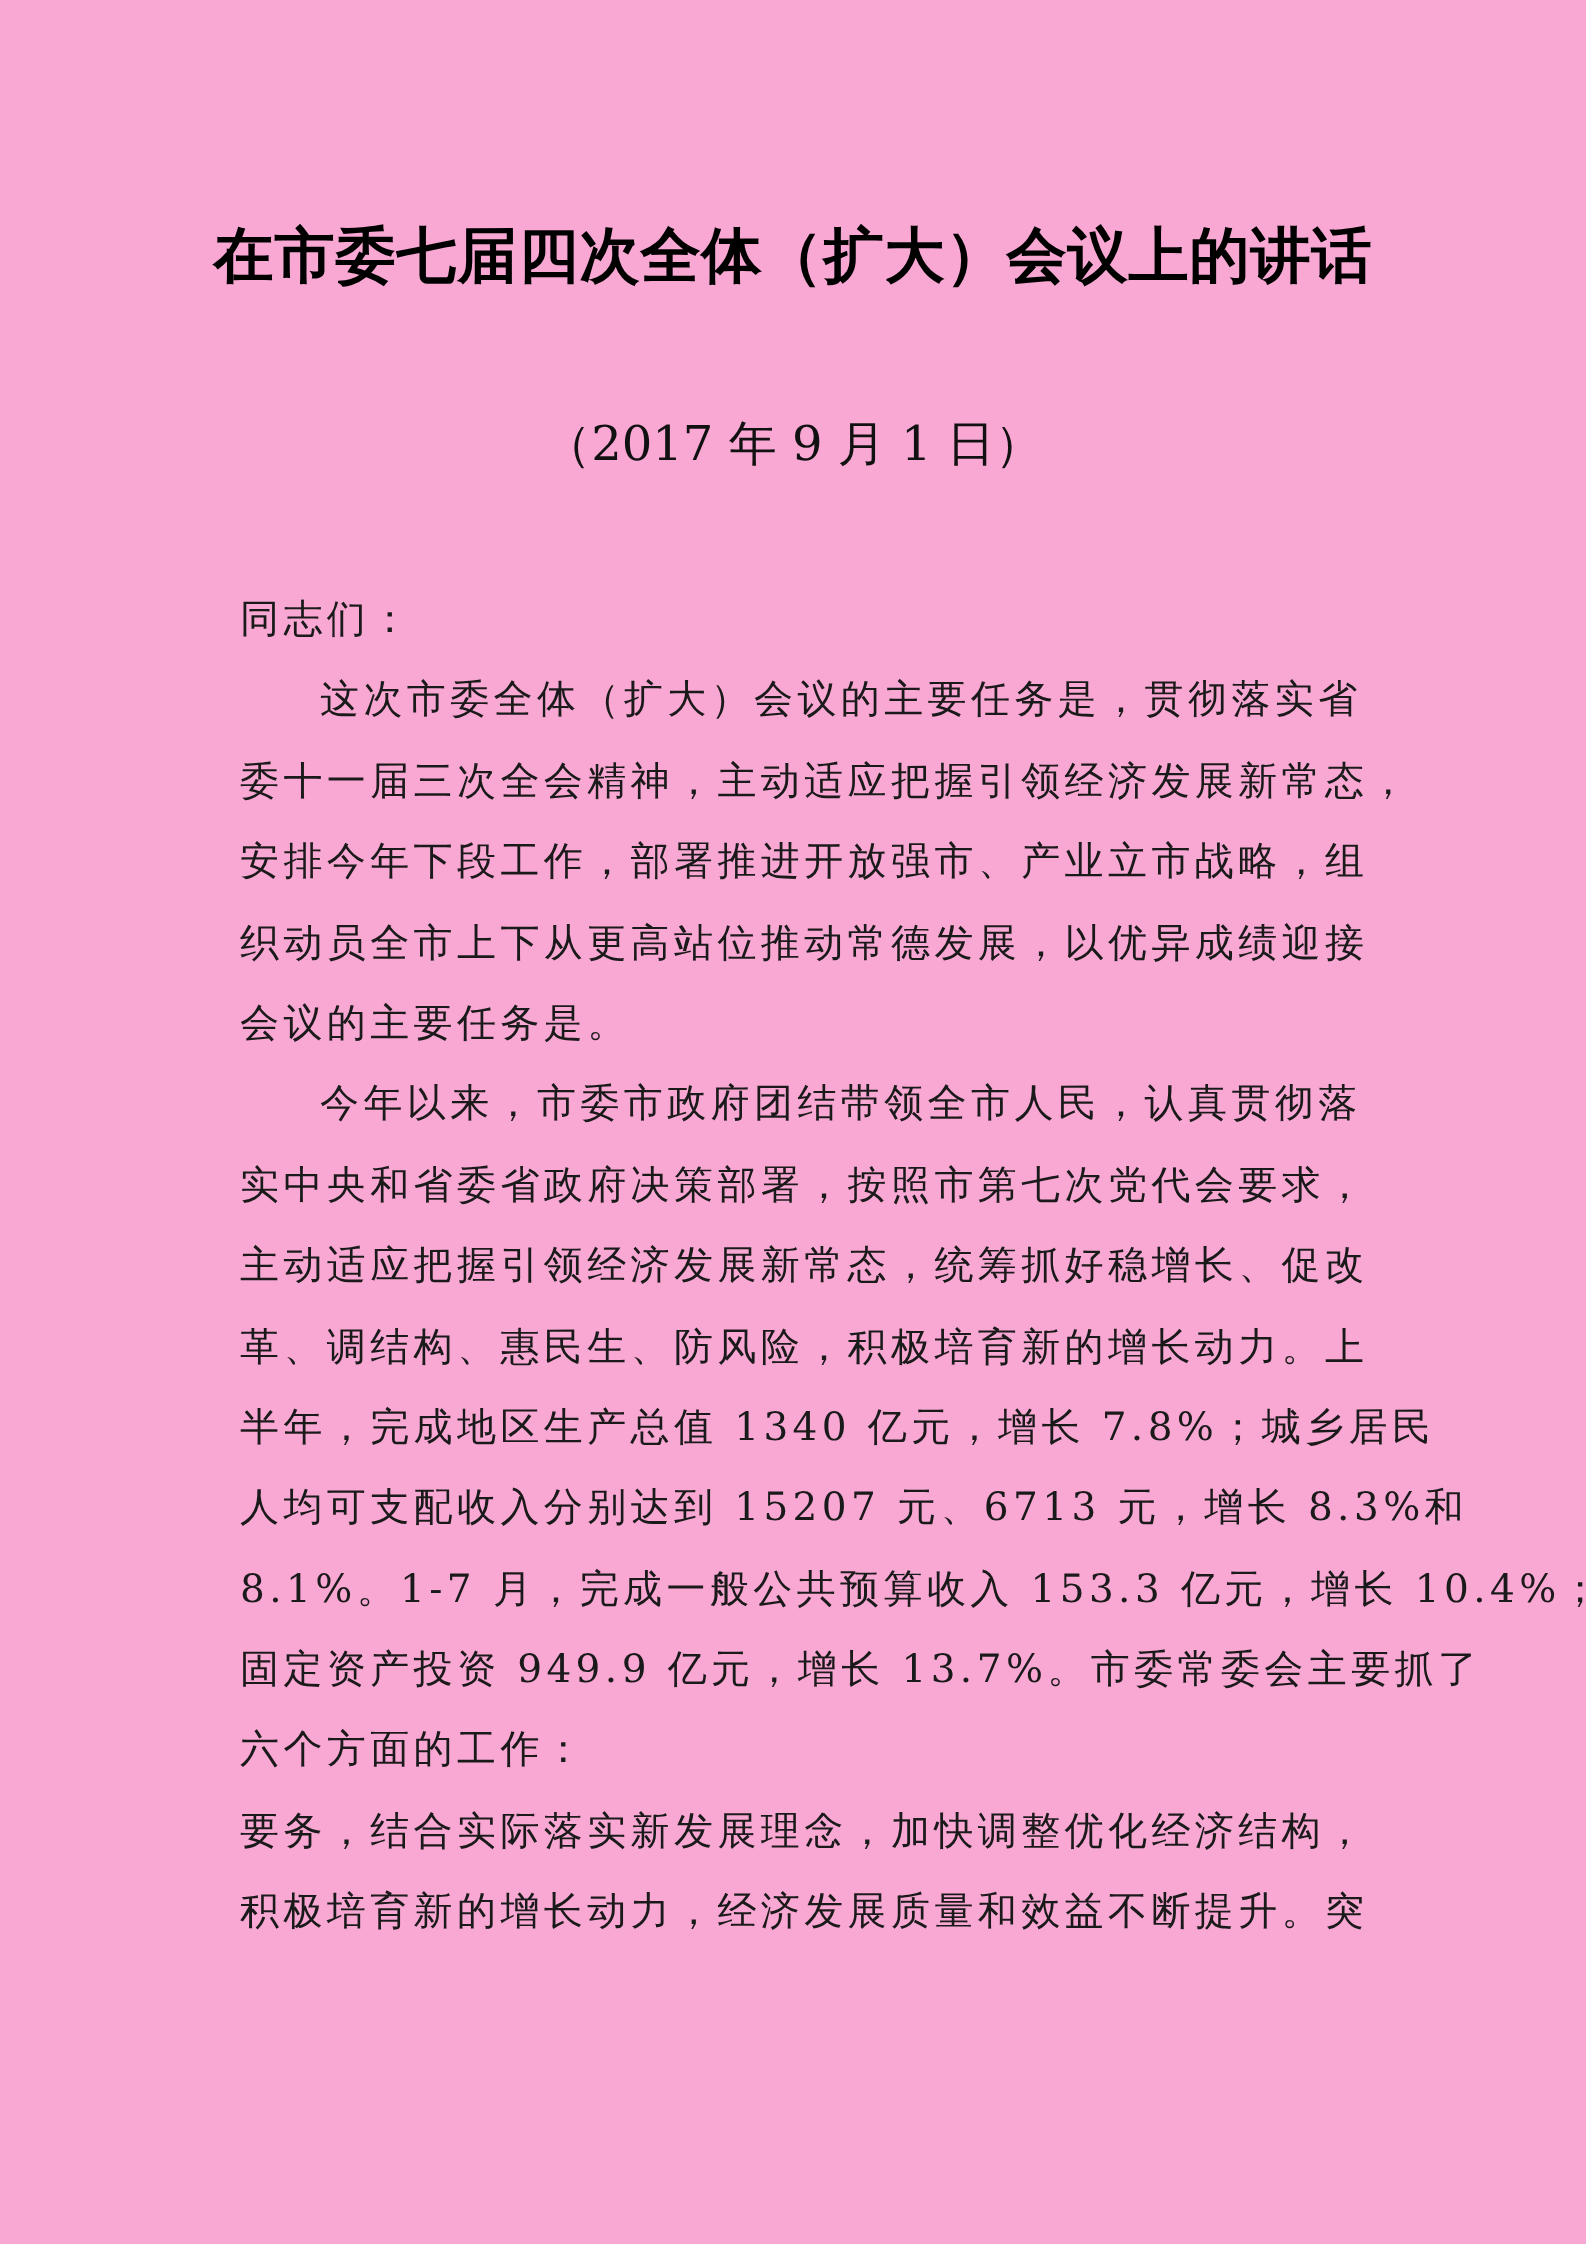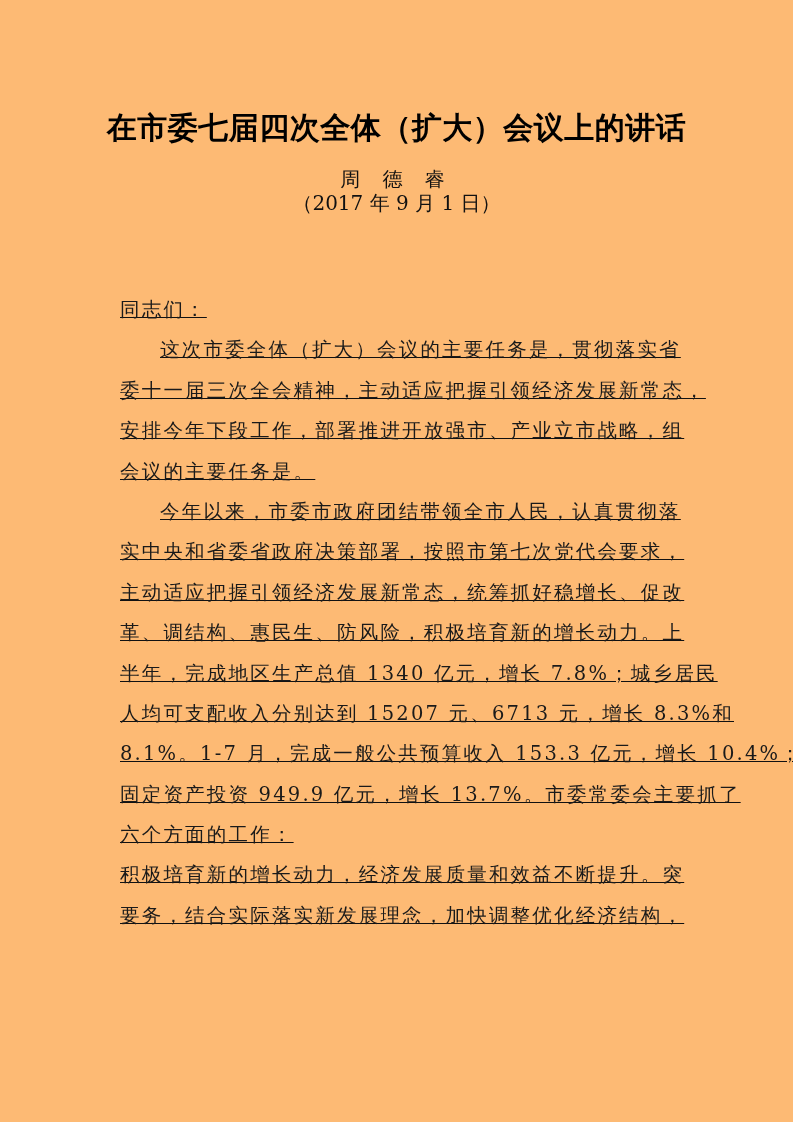--- a/index.html
+++ b/index.html
@@ -13,21 +13,21 @@
       position: relative;
       overflow: hidden;
       font-family: "DejaVu Serif", "Liberation Serif", serif;
       color: #111111;
     }
     .page {
       position: absolute;
       left: 0; top: 0;
       width: 793px;
       height: 1122px;
-      background: #fdba74;
+      background: #f9a8d4;
     }
     .title {
       position: absolute;
       left: 0; right: 0;
       top: 108px;
       text-align: center;
       font-family: "DejaVu Sans", "Liberation Sans", sans-serif;
       font-weight: bold;
       font-size: 30px;
       letter-spacing: 0.5px;
@@ -39,31 +39,30 @@
       left: 0; right: 0;
       top: 166px;
       text-align: center;
       font-size: 20px;
       letter-spacing: 8px;
       color: #111;
     }
     .date {
       position: absolute;
       left: 0; right: 0;
-      top: 190px;
+      top: 206px;
       text-align: center;
-      font-size: 20px;
+      font-size: 24px;
       color: #111;
     }
     .body-lines {
       position: absolute;
       left: 120px;
       top: 290px;
       width: 560px;
-      text-decoration: underline;
     }
     .line {
       height: 40.4px;
       line-height: 40.4px;
       font-size: 19.5px;
       white-space: nowrap;
       letter-spacing: 2.2px;
       text-align: justify;
       text-align-last: justify;
       color: #1a1a1a;
@@ -73,43 +72,43 @@
     }
     .line.indent {
       padding-left: 40px;
     }
   </style>
 </head>
 <body>
 
 <div class="page">
   <h1 class="title">在市委七届四次全体（扩大）会议上的讲话</h1>
-  <div class="author">周 德 睿</div>
   <div class="date">（2017 年 9 月 1 日）</div>
 
   <div class="body-lines">
     <div class="line last">同志们：</div>
 
     <div>
       <div class="line indent">这次市委全体（扩大）会议的主要任务是，贯彻落实省</div>
       <div class="line">委十一届三次全会精神，主动适应把握引领经济发展新常态，</div>
       <div class="line">安排今年下段工作，部署推进开放强市、产业立市战略，组</div>
+      <div class="line">织动员全市上下从更高站位推动常德发展，以优异成绩迎接</div>
       <div class="line last">会议的主要任务是。</div>
     </div>
 
     <div>
       <div class="line indent">今年以来，市委市政府团结带领全市人民，认真贯彻落</div>
       <div class="line">实中央和省委省政府决策部署，按照市第七次党代会要求，</div>
       <div class="line">主动适应把握引领经济发展新常态，统筹抓好稳增长、促改</div>
       <div class="line">革、调结构、惠民生、防风险，积极培育新的增长动力。上</div>
       <div class="line">半年，完成地区生产总值 1340 亿元，增长 7.8%；城乡居民</div>
       <div class="line">人均可支配收入分别达到 15207 元、6713 元，增长 8.3%和</div>
       <div class="line">8.1%。1-7 月，完成一般公共预算收入 153.3 亿元，增长 10.4%；</div>
       <div class="line">固定资产投资 949.9 亿元，增长 13.7%。市委常委会主要抓了</div>
       <div class="line last">六个方面的工作：</div>
     </div>
 
     <div>
+      <div class="line">要务，结合实际落实新发展理念，加快调整优化经济结构，</div>
       <div class="line">积极培育新的增长动力，经济发展质量和效益不断提升。突</div>
-      <div class="line">要务，结合实际落实新发展理念，加快调整优化经济结构，</div>
     </div>
   </div>
 </div>
 
 </body></html>

